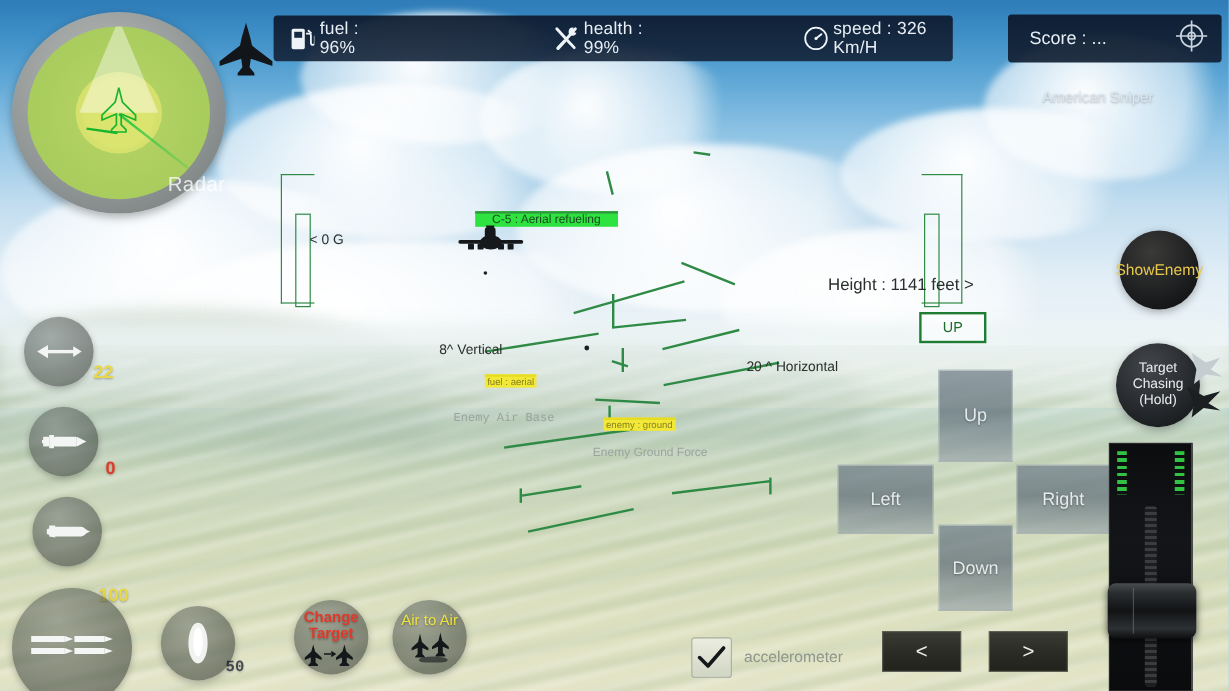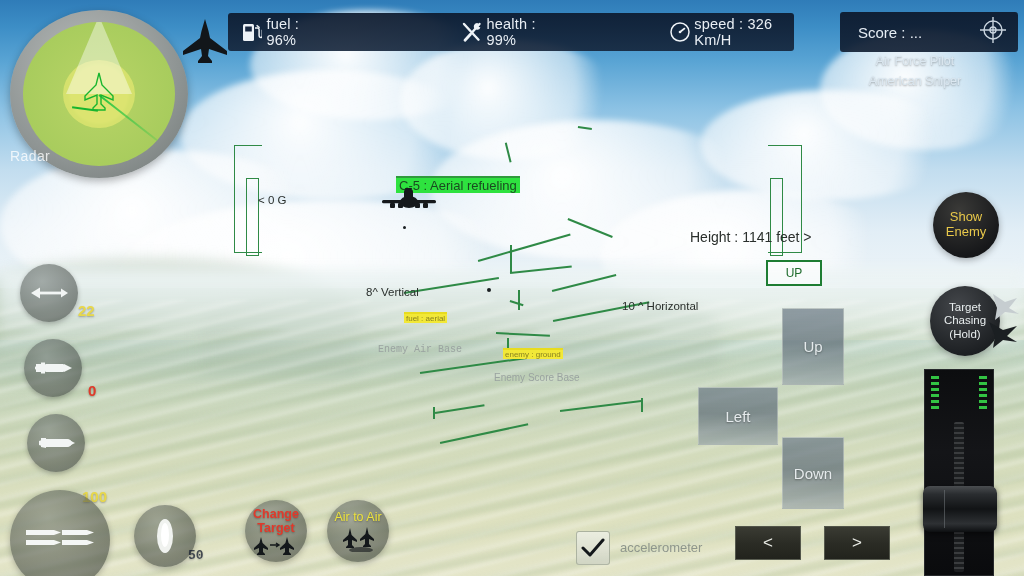--- a/index.html
+++ b/index.html
@@ -118,22 +118,22 @@
     border-bottom:78px solid rgba(255,255,255,.42);
     transform:translate(-50%,-100%);
   }
   .radar-sweep {
     position:absolute; left:50%; top:50%; width:78px; height:2px;
     background:linear-gradient(to right, #21c441, rgba(33,196,65,.15));
     transform-origin:0 50%; transform:rotate(38deg);
   }
   .radar-jet { position:absolute; left:50%; top:48%; transform:translate(-50%,-50%); }
   .radar-label {
-    position:absolute; bottom:14px; left:0; width:100%; text-align:left;
-    color:rgba(255,255,255,.78); font-size:14px; letter-spacing:.4px;
+    position:absolute; bottom:14px; left:0; width:100%; text-align:right;
+    color:rgba(255,255,255,.78); font-size:17px; letter-spacing:.4px;
   }
 
   
   .player-jet { position:absolute; left:180px; top:18px; }
 
   
   .wbtn {
     position:absolute; width:58px; height:58px; border-radius:50%;
     background:radial-gradient(circle at 38% 30%, rgba(120,128,124,.62), rgba(60,66,62,.58) 70%, rgba(40,45,42,.6) 100%);
     display:flex; align-items:center; justify-content:center;
@@ -166,22 +166,22 @@
     border:1px solid rgba(200,208,200,.55);
     display:flex; align-items:center; justify-content:center;
     color:rgba(240,244,246,.92); font-size:15px;
     text-shadow:0 1px 2px rgba(0,0,0,.35);
   }
   .hud-line { position:absolute; background:#2f8a46; height:1.5px; transform-origin:0 50%; }
   .hud-v { position:absolute; background:#2f8a46; width:1.5px; }
   .hud-txt { position:absolute; color:#2a2f2c; font-size:11.5px; white-space:nowrap; }
   .hud-box { position:absolute; border:1.6px solid #2f8a46; }
   .hud-green-lbl {
-    position:absolute; background:#2ee23f; color:#1a4a20; font-size:13px;
-    padding:0 3px; white-space:nowrap; border-top:2px solid #2f9a3c;
+    position:absolute; background:#2ee23f; color:#1a4a20; font-size:10px;
+    padding:0 14px; white-space:nowrap; border-top:2px solid #2f9a3c;
   }
   .hud-yellow-lbl {
     position:absolute; background:#f2e837; color:#8a8320; font-size:8px;
     padding:0 2px; white-space:nowrap; border-top:2px solid #e8dc20;
   }
   .hud-gray-lbl { position:absolute; color:#9aa3a0; font-size:10px; white-space:nowrap; }
   .hud-upbox {
     position:absolute; border:2px solid #1e7d33; background:rgba(255,255,255,.55);
     display:flex; align-items:center; justify-content:center;
     color:#1e6b2c; font-size:12px;
@@ -290,27 +290,27 @@
   <div class="hud-line" style="left:560px; top:410px; width:82px;  transform:rotate(-7deg);"></div>
   <div class="hud-v" style="left:641px; top:398px; height:14px;"></div>
   <div class="hud-v" style="left:507px; top:338px; height:14px;"></div>
   <div class="hud-v" style="left:433px; top:407px; height:12px;"></div>
   <div class="hud-v" style="left:518px; top:290px; height:20px;"></div>
   <div class="hud-line" style="left:506px; top:142px; width:20px;  transform:rotate(76deg);"></div>
   <div class="hud-line" style="left:578px; top:126px; width:14px;  transform:rotate(8deg);"></div>
   <div class="hud-line" style="left:510px; top:300px; width:14px;  transform:rotate(18deg);"></div>
 
   <div class="hud-txt" style="left:366px; top:286px;">8^ Vertical</div>
-  <div class="hud-txt" style="left:622px; top:300px;">10 ^ Horizontal</div>
+  <div class="hud-txt" style="left:622px; top:300px;">20 ^ Horizontal</div>
 
   <div class="hud-green-lbl" style="left:396px; top:176px;">C-5 : Aerial refueling</div>
   <div class="hud-yellow-lbl" style="left:404px; top:312px;">fuel : aerial</div>
   <div class="hud-yellow-lbl" style="left:503px; top:348px;">enemy : ground</div>
   <div class="hud-gray-lbl" style="left:378px; top:344px;font-family:Liberation Mono, monospace;">Enemy Air Base</div>
-  <div class="hud-gray-lbl" style="left:494px; top:372px;">Enemy Score Base</div>
+  <div class="hud-gray-lbl" style="left:494px; top:372px;">Enemy Ground Force</div>
 
   <svg style="position:absolute; left:378px; top:185px;" width="62" height="34" viewBox="0 0 62 34">
     <ellipse cx="31" cy="17" rx="9" ry="6" fill="#15191c"></ellipse>
     <rect x="4" y="15" width="54" height="3.2" rx="1.5" fill="#15191c"></rect>
     <rect x="26" y="4" width="9" height="16" rx="3" fill="#15191c"></rect>
     <path d="M27 3 L34 3 L32 10 L29 10 Z" fill="#15191c"></path>
     <rect x="12" y="18" width="5" height="5" rx="1" fill="#15191c"></rect>
     <rect x="20" y="18" width="5" height="5" rx="1" fill="#15191c"></rect>
     <rect x="37" y="18" width="5" height="5" rx="1" fill="#15191c"></rect>
     <rect x="45" y="18" width="5" height="5" rx="1" fill="#15191c"></rect>
@@ -358,21 +358,20 @@
   <div class="scorebar">
     <span class="score-txt">Score : ...</span>
     <span>
       <svg width="30" height="30" viewBox="0 0 30 30">
         <circle cx="15" cy="15" r="9" stroke="#c9d4de" stroke-width="1.4" fill="none"></circle>
         <circle cx="15" cy="15" r="3" stroke="#c9d4de" stroke-width="1.4" fill="none"></circle>
         <path d="M15 2 V28 M2 15 H28" stroke="#c9d4de" stroke-width="1.4"></path>
       </svg>
     </span>
   </div>
-  <div class="subtitle sub1">Air Force Pilot</div>
   <div class="subtitle sub2">American Sniper</div>
 
   <div class="radar-wrap">
     <div class="radar-ring"></div>
     <div class="radar-face">
       <div class="radar-inner"></div>
       <div class="radar-cone"></div>
       <div class="radar-sweep"></div>
       <svg class="radar-jet" width="34" height="40" viewBox="0 0 34 40">
         <path d="M17 2 L20 14 L31 25 L31 29 L19 24 L19 33 L23 37 L23 39 L11 39 L11 37 L15 33 L15 24 L3 29 L3 25 L14 14 Z" fill="none" stroke="#17b52e" stroke-width="1.4"></path>
@@ -448,37 +447,38 @@
 
   <div class="bigbtn" style="left:327px; top:500px; width:62px; height:62px; flex-direction:column; color:#ece23c; font-size:12.5px; text-shadow:0 1px 2px rgba(0,0,0,.35);">
     <span>Air to Air</span>
     <svg style="margin-top:2px;" width="46" height="26" viewBox="0 0 46 26">
       <path d="M15 2 L16.6 9 L22 14 L22 16 L17 14 L17 19 L19 21 L19 22 L11 22 L11 21 L13 19 L13 14 L8 16 L8 14 L13.4 9 Z" fill="#14181b"></path>
       <path d="M32 1 L33.6 8 L39 13 L39 15 L34 13 L34 18 L36 20 L36 21 L28 21 L28 20 L30 18 L30 13 L25 15 L25 13 L30.4 8 Z" fill="#14181b"></path>
       <ellipse cx="26" cy="24" rx="12" ry="3" fill="#14181b" opacity=".6"></ellipse>
     </svg>
   </div>
 
-  <div class="rbtn rbtn-dark" style="left:933px; top:192px; width:66px; height:66px; flex-direction:column; color:#e8c84a; font-size:13px;">
+  <div class="rbtn rbtn-dark" style="left:933px; top:192px; width:66px; height:66px; flex-direction:row; color:#e8c84a; font-size:13px;">
     <span>Show</span>
     <span>Enemy</span>
   </div>
 
   <div class="rbtn rbtn-gray" style="left:930px; top:286px; width:70px; height:70px; flex-direction:column; color:#e8edee; font-size:11.5px;">
     <span>Target</span>
     <span>Chasing</span>
     <span>(Hold)</span>
   </div>
   <svg style="position:absolute; left:983px; top:292px;" width="42" height="58" viewBox="0 0 42 58">
     <path d="M10 2 L22 10 L34 6 L26 16 L36 22 L22 20 L12 28 L14 16 Z" fill="#c6cdd0"></path>
     <path d="M6 30 L20 38 L34 34 L24 44 L34 50 L20 48 L10 56 L12 44 Z" fill="#1b1f22"></path>
   </svg>
 
   <div class="dpad-btn" style="left:782px; top:308px; width:62px; height:77px;">Up</div>
   <div class="dpad-btn" style="left:698px; top:387px; width:80px; height:58px;">Left</div>
+  <div class="dpad-btn" style="left:847px; top:387px; width:78px; height:58px;">Right</div>
   <div class="dpad-btn" style="left:782px; top:437px; width:62px; height:72px;">Down</div>
 
 
   <div class="accel-box">
     <svg width="24" height="20" viewBox="0 0 24 20">
       <path d="M2 10 L9 17 L22 2" stroke="#14181b" stroke-width="3" fill="none" stroke-linecap="round" stroke-linejoin="round"></path>
     </svg>
   </div>
   <div class="accel-lbl">accelerometer</div>
 

